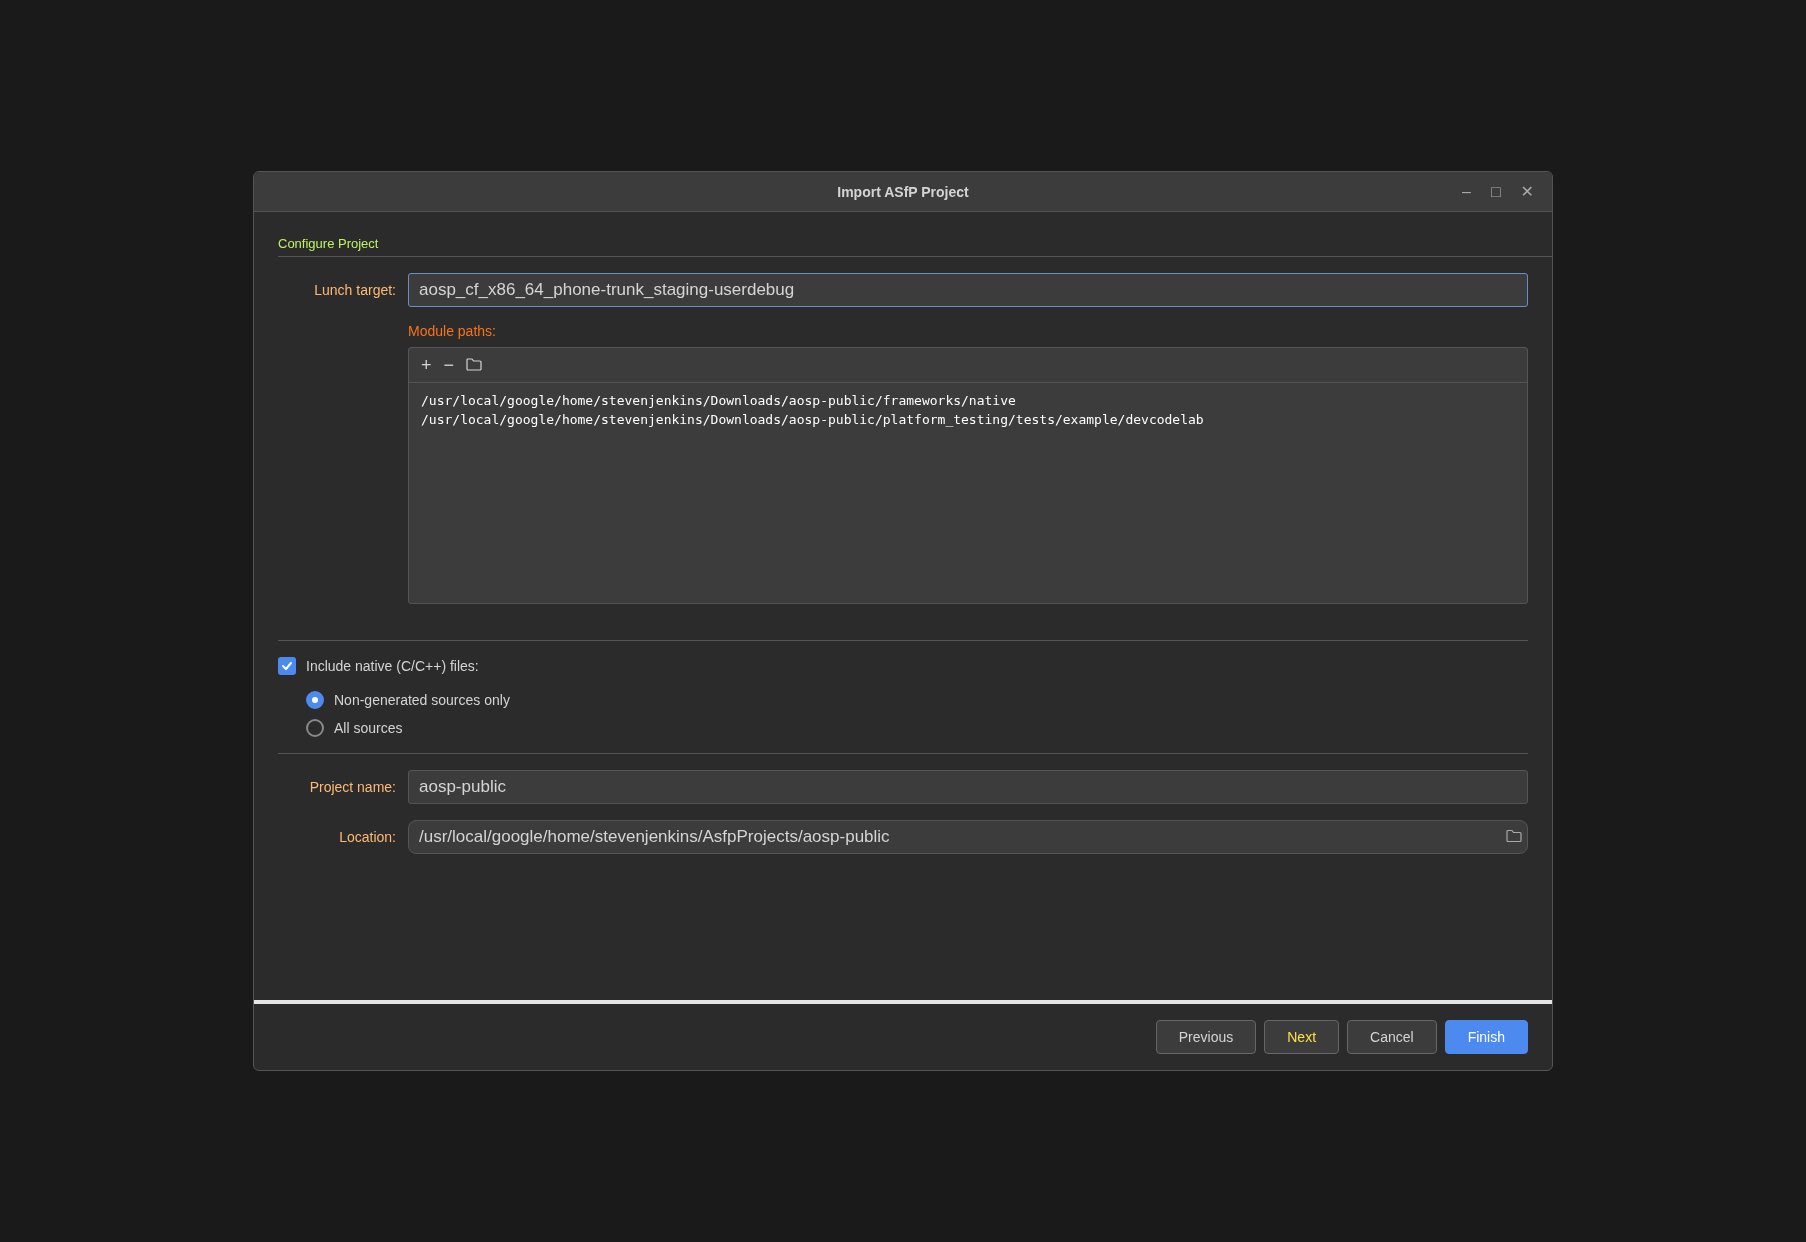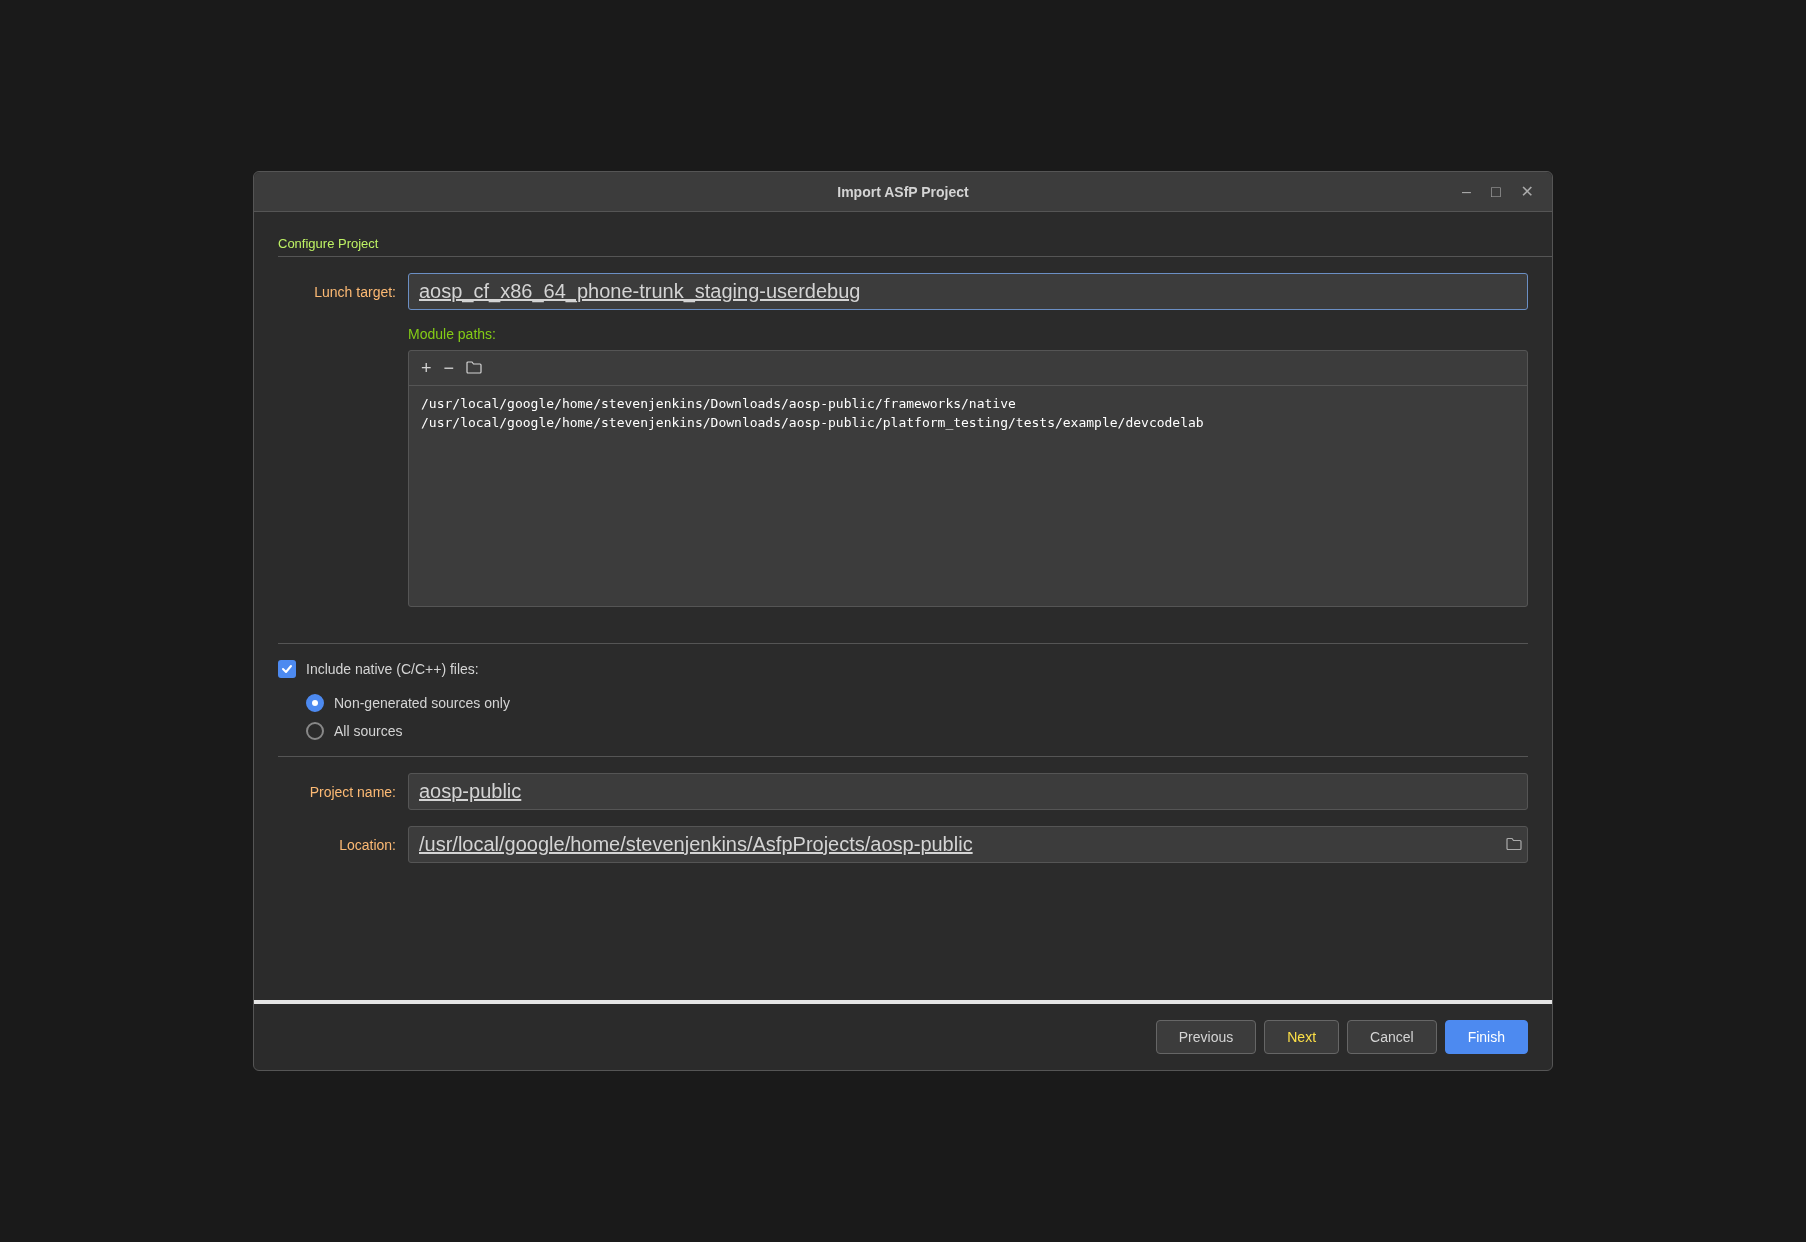--- a/index.html
+++ b/index.html
@@ -107,36 +107,35 @@
       flex-shrink: 0;
     }
 
     .form-control {
       flex: 1;
       background: #3c3c3c;
       border: 1px solid #6b8fc4;
       border-radius: 3px;
       padding: 6px 10px;
       color: #d4d4d4;
-      font-size: 20px;
+      font-size: 17px;
       outline: none;
-      text-decoration: underline;
     }
 
     .form-control.no-focus {
       border: 1px solid #555;
     }
 
     .module-paths-section {
       margin-bottom: 20px;
     }
 
     .module-paths-label {
       font-size: 14px;
-      color: #84cc16;
+      color: #f97316;
       margin-bottom: 8px;
       margin-left: 130px;
     }
 
     .module-paths-container {
       margin-left: 130px;
       border: 1px solid #555;
       border-radius: 3px;
       background: #3c3c3c;
     }
@@ -248,20 +247,21 @@
     }
 
     .location-input-wrapper {
       flex: 1;
       position: relative;
     }
 
     .location-input-wrapper input {
       width: 100%;
       padding-right: 36px;
+      border-radius: 8px;
     }
 
     .location-browse-btn {
       position: absolute;
       right: 6px;
       top: 50%;
       transform: translateY(-50%);
       background: none;
       border: none;
       color: #aaa;

